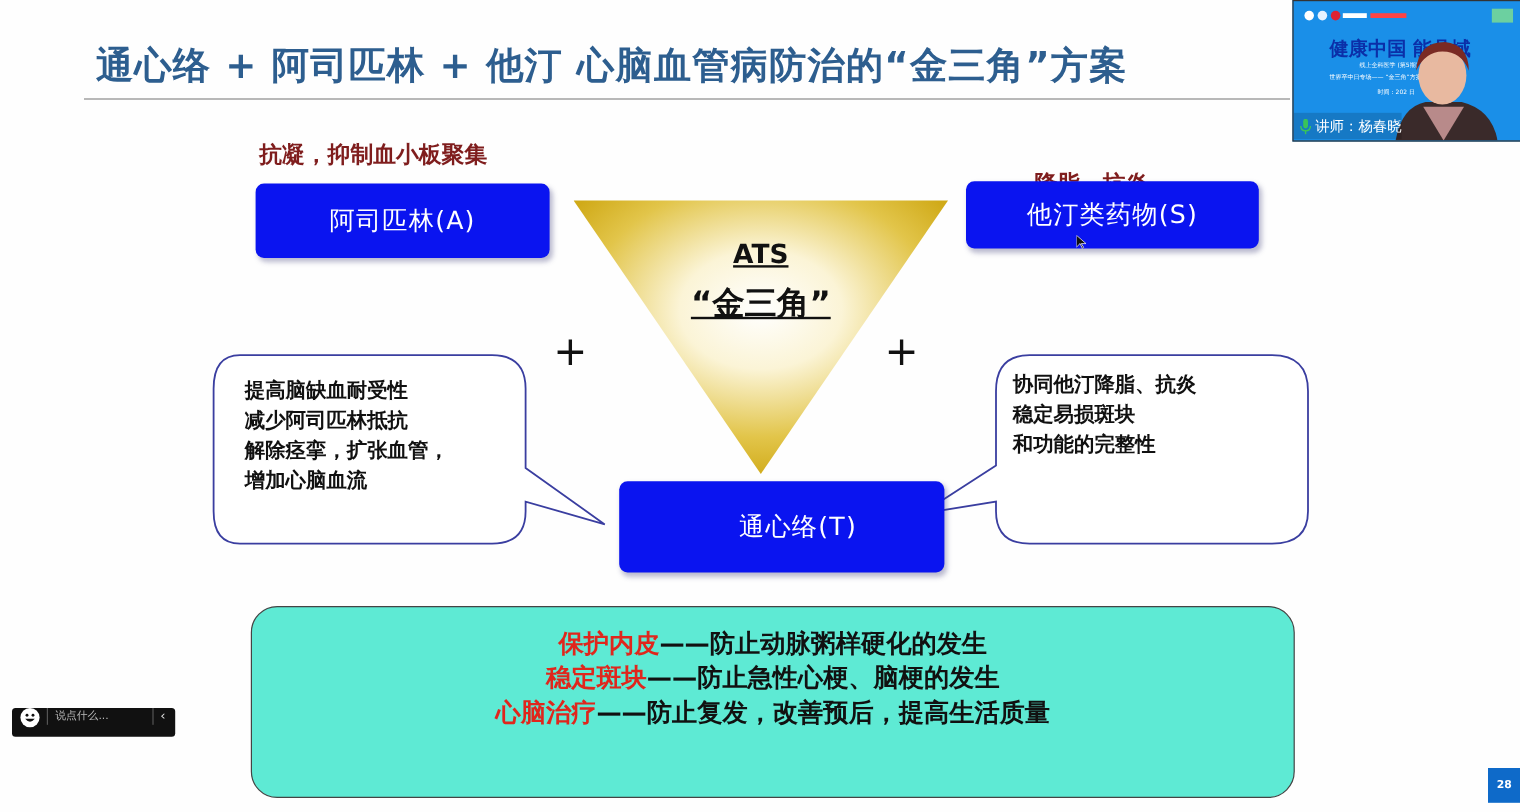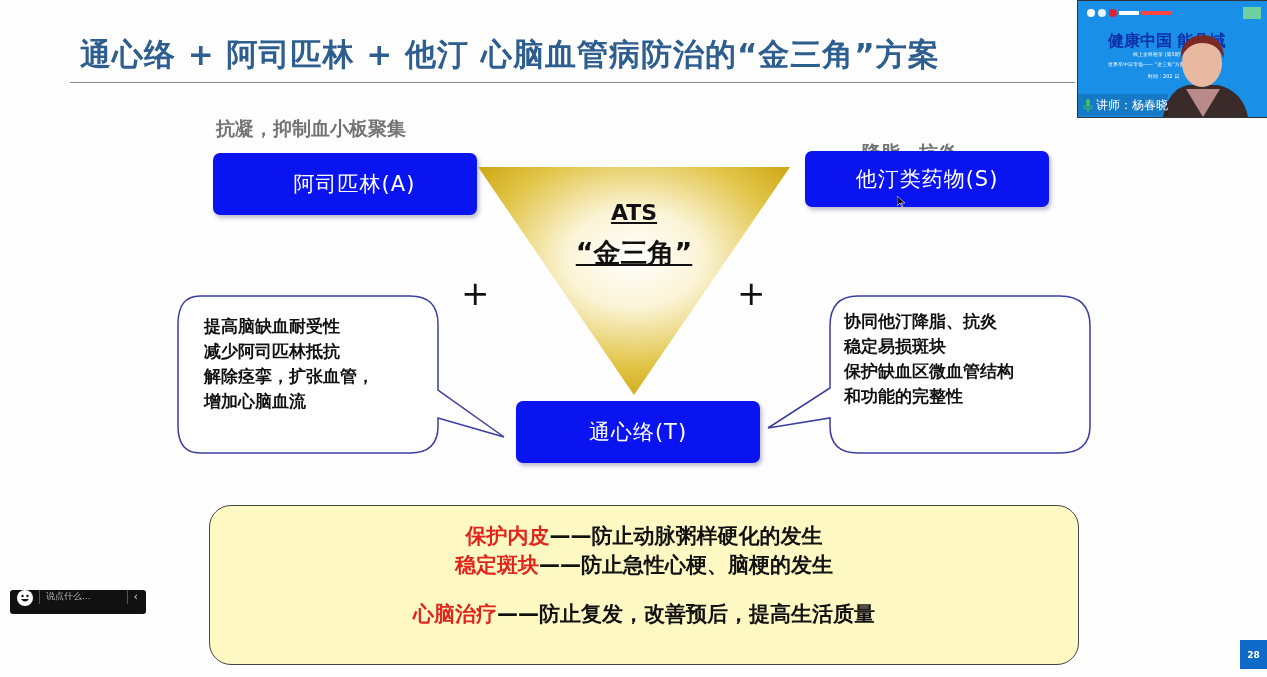--- a/index.html
+++ b/index.html
@@ -1,27 +1,27 @@
 <!DOCTYPE html>
 <html><head>
 <meta charset="utf-8">
 <style>
   html, body { margin:0; padding:0; }
   body { width:1267px; height:677px; position:relative; overflow:hidden; background:#fdfdfd; font-family:"DejaVu Sans", sans-serif; }
   .slide { position:absolute; left:0; top:0; width:1267px; height:677px; background:#fefefe; }
   .title { position:absolute; left:80px; top:34px; font-size:31px; font-weight:bold; color:#2d5e8f; letter-spacing:1px; white-space:nowrap; }
   .title-rule { position:absolute; left:70px; top:82px; width:1005px; height:1px; background:#8a8a8a; }
-  .cap { position:absolute; font-size:19px; font-weight:bold; color:#737373; white-space:nowrap; }
+  .cap { position:absolute; font-size:19px; font-weight:bold; color:#7f1d1d; white-space:nowrap; }
   .blue-btn { position:absolute; background:#0a14f0; border-radius:7px; color:#fff; font-size:21px; display:flex; align-items:center; justify-content:center; box-shadow:2px 3px 4px rgba(60,60,120,.35); letter-spacing:1px; }
   .tri { position:absolute; left:478px; top:165px; width:312px; height:230px; }
   .tri-text { position:absolute; left:478px; width:312px; text-align:center; color:#111; font-weight:bold;text-decoration:underline; }
   .plus { position:absolute; font-size:34px; color:#111; line-height:1; }
   .bubble-svg { position:absolute; }
   .bubble-text { position:absolute; font-size:17px; font-weight:bold; color:#111; line-height:25px; white-space:nowrap; }
-  .summary { position:absolute; left:209px; top:505px; width:868px; height:158px; border:1.5px solid #444; border-radius:22px; background:#fef9c3; }
+  .summary { position:absolute; left:209px; top:505px; width:868px; height:158px; border:1.5px solid #444; border-radius:22px; background:#5eead4; }
   .sum-line { position:absolute; width:100%; text-align:center; font-size:21px; font-weight:bold; color:#111; line-height:30px; white-space:nowrap; }
   .sum-line .red { color:#e0261c; }
   .video { position:absolute; left:1077px; top:0; width:190px; height:116px; background:#1a8fe8; border:1px solid #333; overflow:hidden; }
   .video .logos { position:absolute; left:8px; top:7px; width:100px; height:10px; }
   .video .vtitle { position:absolute; left:30px; top:30px; font-size:16px; font-weight:bold; color:#0b2fa8; white-space:nowrap; }
   .video .vsub { position:absolute; font-size:5px; color:#fff; white-space:nowrap; }
   .video .person { position:absolute; left:80px; top:28px; width:90px; height:88px; }
   .video .lecturer { position:absolute; left:0; top:93px; height:22px; display:flex; align-items:center; padding-left:5px; color:#fff; font-size:12px; background:rgba(0,0,0,.15); }
   .chat { position:absolute; left:10px; top:590px; width:136px; height:24px; background:#111; border-radius:3px; display:flex; align-items:flex-start; }
   .chat .emoji { width:16px; height:16px; border-radius:50%; background:#fff; margin-left:7px; position:relative; }
@@ -33,21 +33,21 @@
 </style>
 </head>
 <body>
 
 <div class="slide">
 
   <div class="title">通心络 + 阿司匹林 + 他汀  心脑血管病防治的“金三角”方案</div>
   <div class="title-rule"></div>
 
   <div class="cap" style="left:216px; top:116px;">抗凝，抑制血小板聚集</div>
-  <div class="blue-btn" style="left:213px; top:153px; width:245px; height:62px;padding-left:19px;">
+  <div class="blue-btn" style="left:213px; top:153px; width:245px; height:62px;">
     <span>阿司匹林(A)</span>
   </div>
 
   <div class="cap" style="left:862px; top:116px;margin-top:24px;">降脂、抗炎</div>
   <div class="blue-btn" style="left:805px; top:151px; width:244px; height:56px;">
     <span>他汀类药物(S)</span>
   </div>
 
   <svg class="tri" viewBox="0 0 312 230">
     <defs>
@@ -75,36 +75,35 @@
     <div>解除痉挛，扩张血管，</div>
     <div>增加心脑血流</div>
   </div>
 
   <svg class="bubble-svg" style="left:760px; top:290px;" width="340" height="170" viewBox="0 0 340 170">
     <path d="M98,6 H300 Q330,6 330,36 V136 Q330,163 300,163 H98 Q70,163 70,136 V128 L8,138 L70,98 V36 Q70,6 98,6 Z" fill="#fff" stroke="#3a3ea0" stroke-width="1.5"></path>
   </svg>
   <div class="bubble-text" style="left:844px; top:309px;">
     <div>协同他汀降脂、抗炎</div>
     <div>稳定易损斑块</div>
-    <div>保护缺血区微血管结构</div>
     <div>和功能的完整性</div>
   </div>
 
-  <div class="blue-btn" style="left:516px; top:401px; width:244px; height:62px;">
+  <div class="blue-btn" style="left:516px; top:401px; width:244px; height:76px;padding-left:27px;">
     <span>通心络(T)</span>
   </div>
 
   <div class="summary">
     <div class="sum-line" style="top:15px;">
       <span class="red">保护内皮</span><span>——</span><span>防止动脉粥样硬化的发生</span>
     </div>
     <div class="sum-line" style="top:44px;">
       <span class="red">稳定斑块</span><span>——</span><span>防止急性心梗、脑梗的发生</span>
     </div>
-    <div class="sum-line" style="top:73px;margin-top:20px;">
+    <div class="sum-line" style="top:73px;">
       <span class="red">心脑治疗</span><span>——</span><span>防止复发，改善预后，提高生活质量</span>
     </div>
   </div>
 
   <svg class="cursor" style="width:8px; height:12px;" viewBox="0 0 8 12">
     <polygon points="0,0 0,10 3,7 5,11 6,10 4,7 8,7" fill="#111" stroke="#fff" stroke-width="0.6"></polygon>
   </svg>
 
   <div class="page-num">28</div>
 </div>

